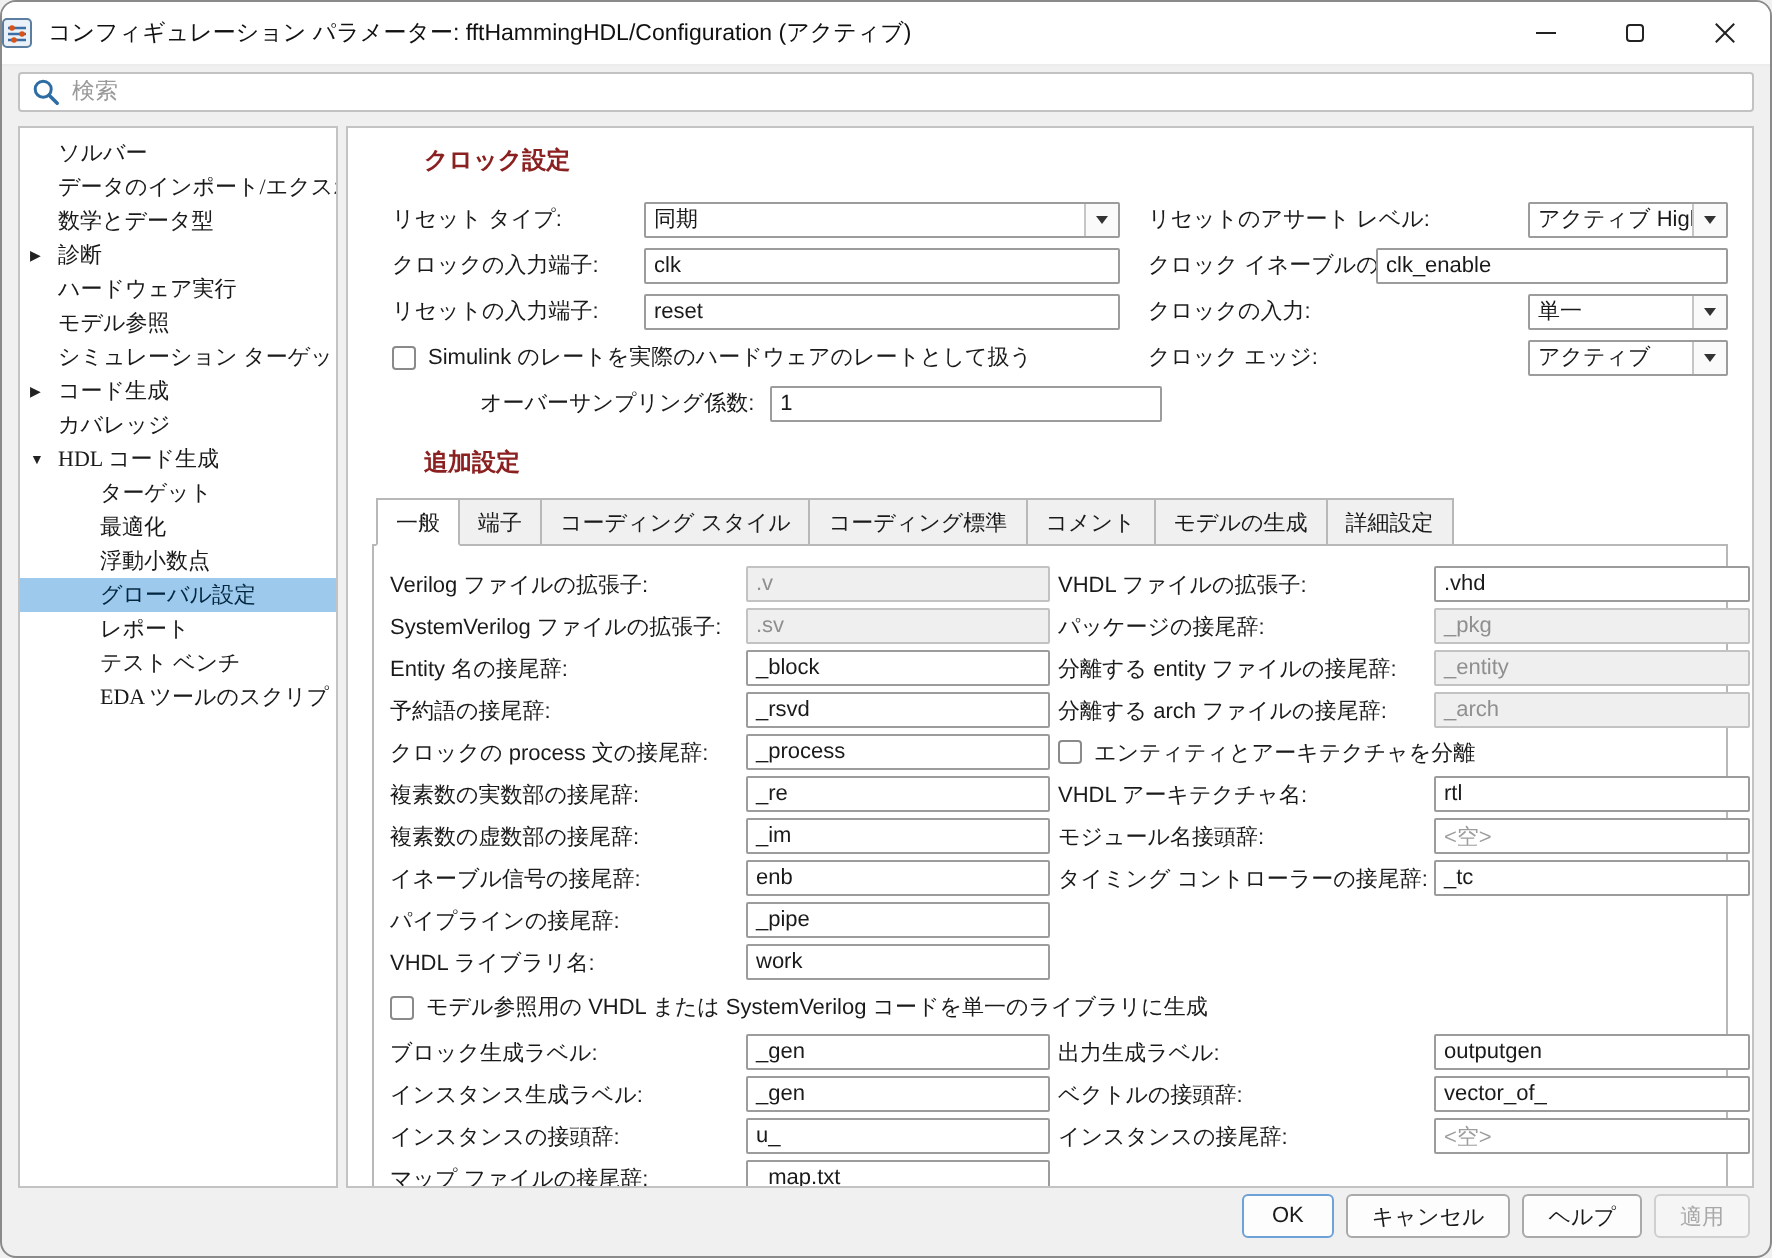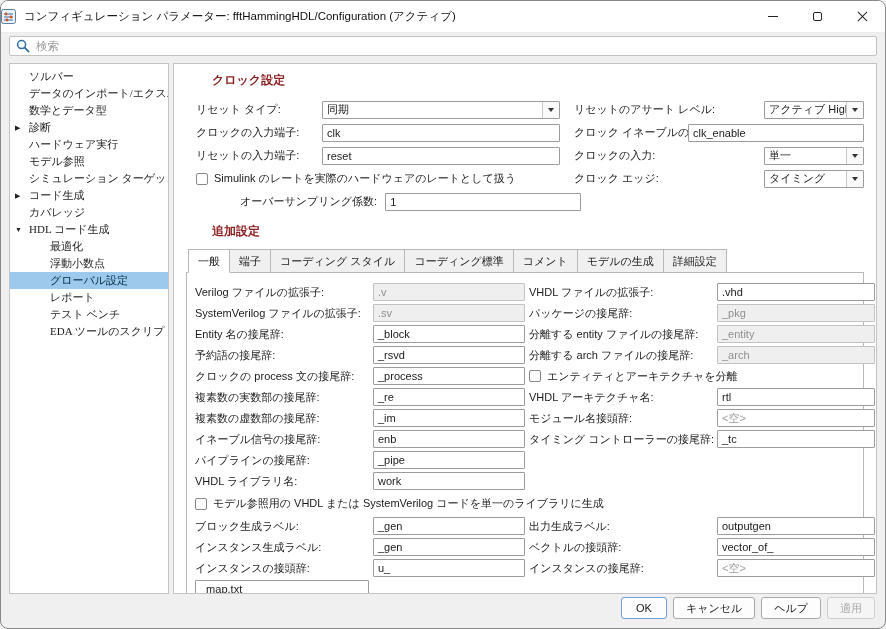--- a/index.html
+++ b/index.html
@@ -166,20 +166,24 @@
         <div class="side-item">
           <span class="tree-arrow"></span>
           <span class="side-label">カバレッジ</span>
         </div>
         <div class="side-item">
           <span class="tree-arrow">▼</span>
           <span class="side-label">HDL コード生成</span>
         </div>
         <div class="side-item child">
           <span class="tree-arrow"></span>
+          <span class="side-label">ターゲット</span>
+        </div>
+        <div class="side-item child">
+          <span class="tree-arrow"></span>
           <span class="side-label">最適化</span>
         </div>
         <div class="side-item child">
           <span class="tree-arrow"></span>
           <span class="side-label">浮動小数点</span>
         </div>
         <div class="side-item child selected">
           <span class="tree-arrow"></span>
           <span class="side-label">グローバル設定</span>
         </div>
@@ -242,21 +246,21 @@
 
       <div class="crow">
         <div class="l-zone">
           <label class="cb">
             <span class="box"></span>
             <span class="flabel">Simulink のレートを実際のハードウェアのレートとして扱う</span>
           </label>
         </div>
         <span class="flabel r-label">クロック エッジ:</span>
         <div class="dropdown r-dd">
-          <span class="dd-value">タイミング</span>
+          <span class="dd-value">アクティブ</span>
           <span class="dd-btn">
               <i class="dd-arrow"></i>
             </span>
         </div>
       </div>
 
       <div class="crow">
         <span class="indent"></span>
         <span class="flabel os-label">オーバーサンプリング係数:</span>
         <div class="field os-field">1</div>
@@ -328,20 +332,21 @@
           <div class="flabel">出力生成ラベル:</div>
           <div class="field">outputgen</div>
           <div class="flabel">インスタンス生成ラベル:</div>
           <div class="field">_gen</div>
           <div class="flabel">ベクトルの接頭辞:</div>
           <div class="field">vector_of_</div>
           <div class="flabel">インスタンスの接頭辞:</div>
           <div class="field">u_</div>
           <div class="flabel">インスタンスの接尾辞:</div>
           <div class="field ph">&lt;空&gt;</div>
+          <div class="flabel">マップ ファイルの接尾辞:</div>
           <div class="field">_map.txt</div>
           <div class="cellempty"></div>
           <div class="cellempty"></div>
         </div>
     </div>
 
   </div>
 </div>
 
 <div class="footer">

